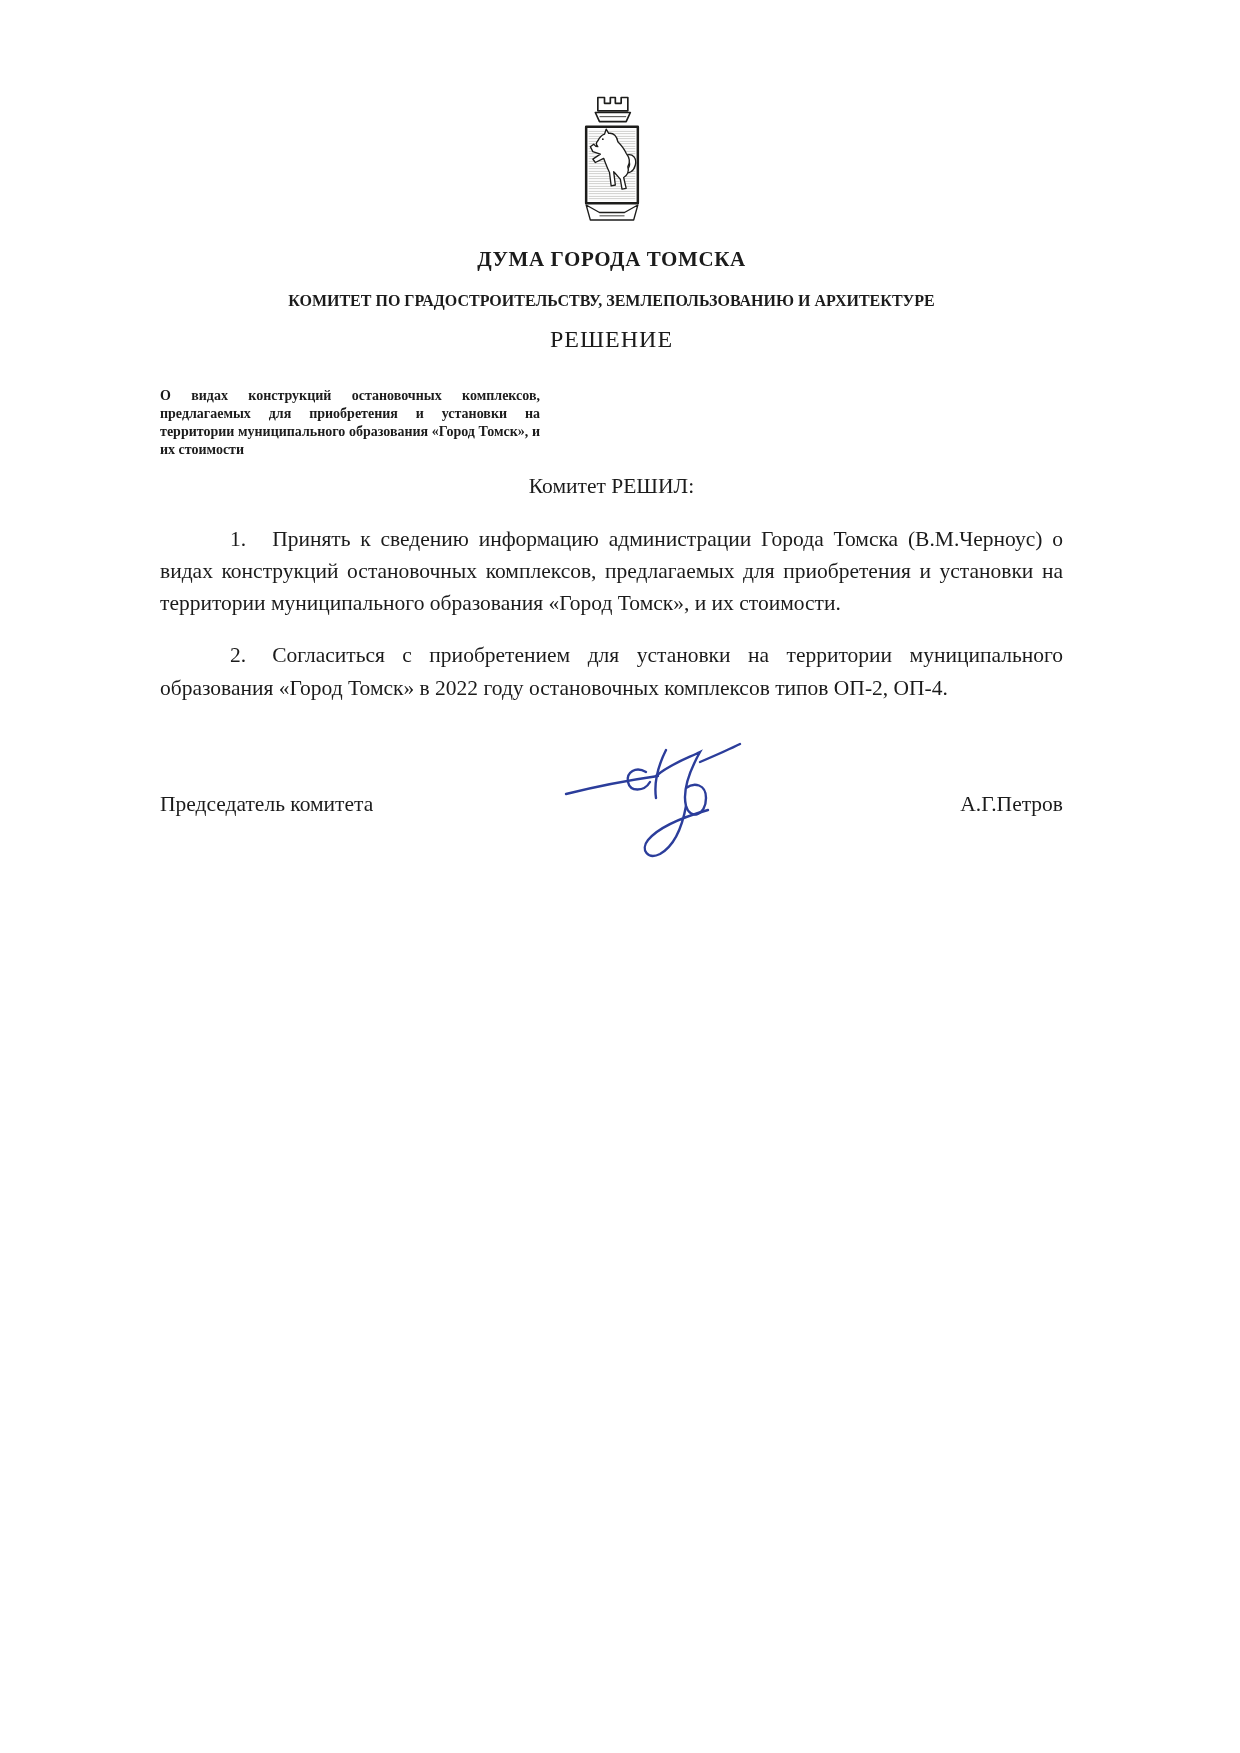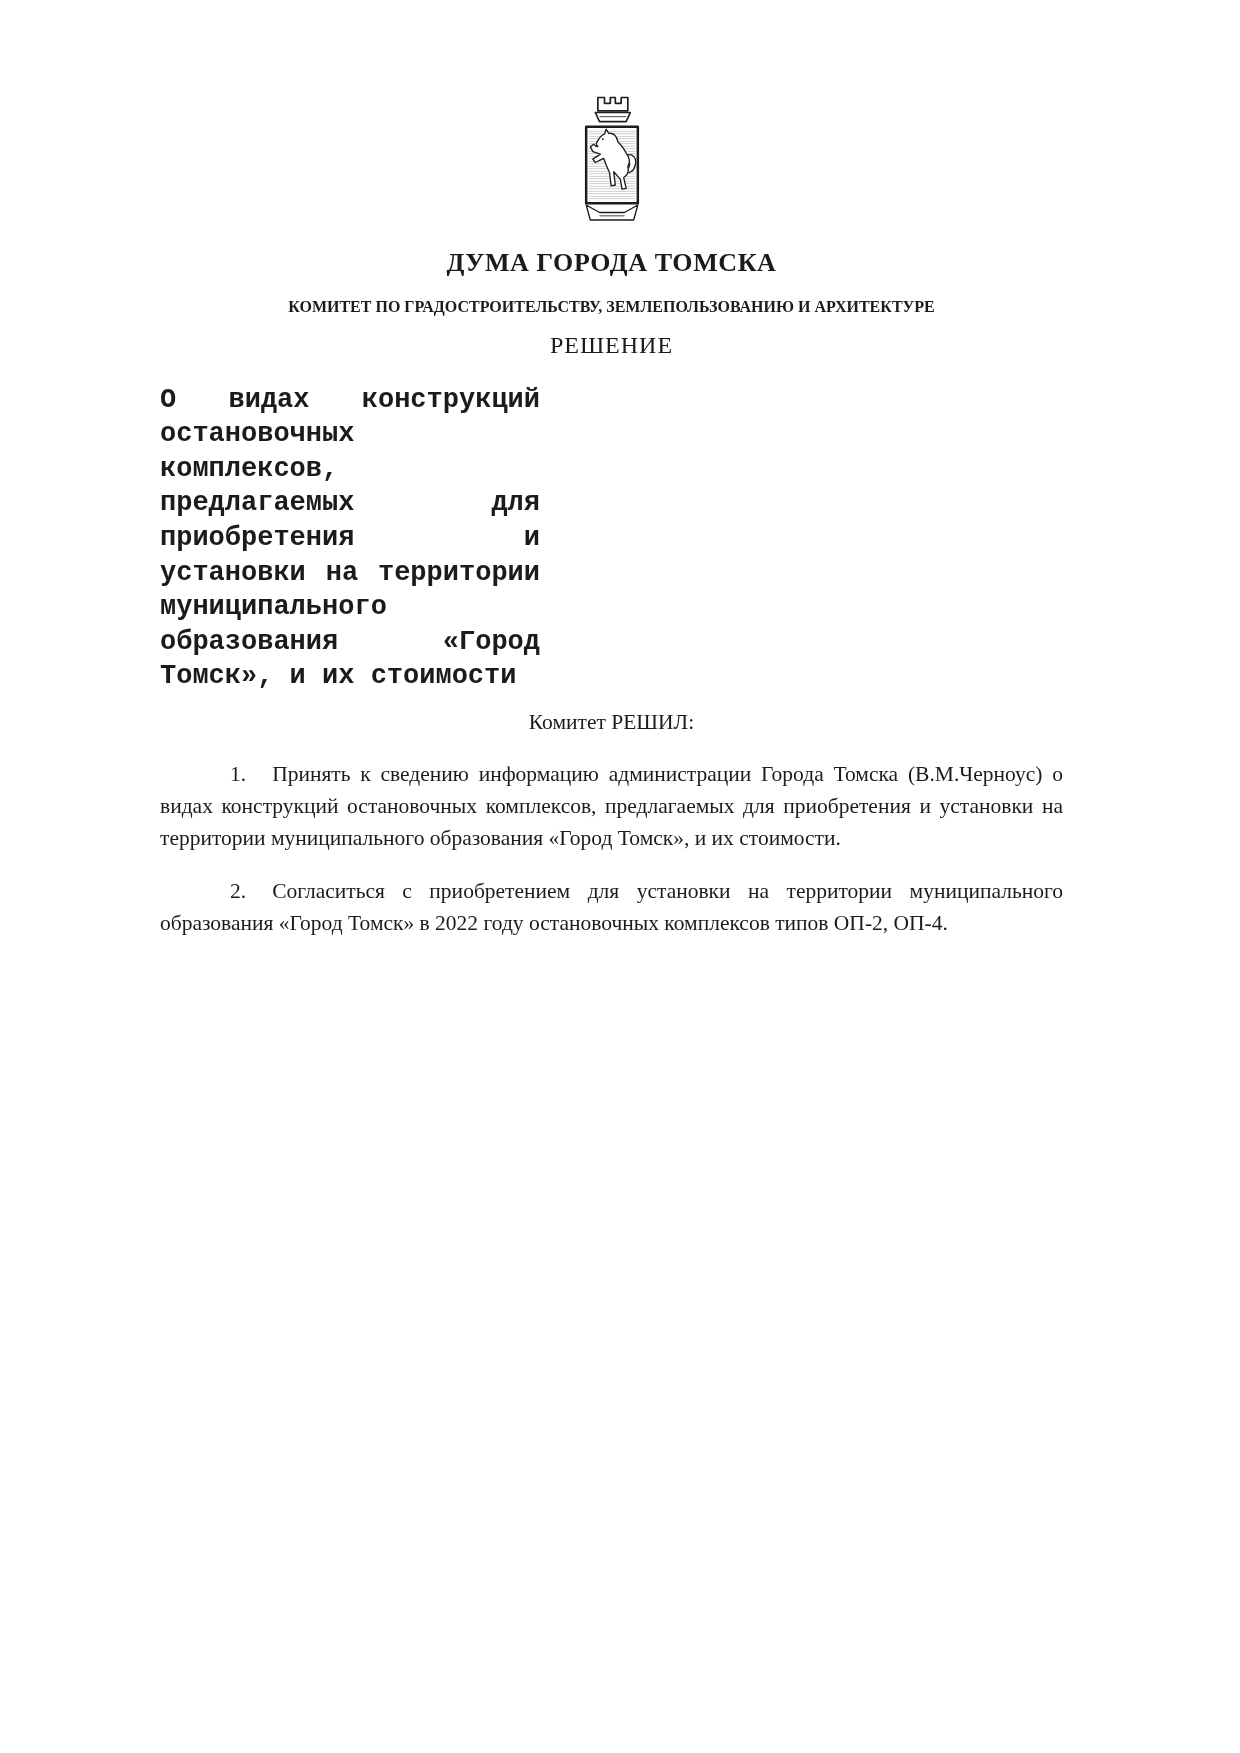--- a/index.html
+++ b/index.html
@@ -10,41 +10,40 @@
     margin:0 auto;
     background:#ffffff;
     color:#1b1b1b;
     font-family:"Liberation Serif", "DejaVu Serif", serif;
     padding:95px 177px 0 160px;
     overflow:hidden;
   }
   .emblem { width:92px; margin:0 auto 12px auto; }
   .emblem svg { display:block; width:92px; height:140px; }
   .org {
-    font-size:26px; font-weight:bold; text-align:center;
+    font-size:21px; font-weight:bold; text-align:center;
     letter-spacing:0.6px; line-height:1.2;
   }
   .committee {
     font-size:16px; font-weight:bold; text-align:center;
     line-height:1.35; max-width:880px; margin:18px auto 0 auto;
   }
   .doctype {
     font-size:24px; font-weight:normal; text-align:center;
     letter-spacing:1px; margin-top:14px;
   }
   .meta-row {
     display:flex; justify-content:space-between; align-items:flex-start;
     margin-top:24px; font-size:21.5px;
   }
   .meta-row .number { margin-top:14px; margin-right:105px; }
   .subject {
-    margin-top:24px; width:380px;
-    font-weight:bold; font-size:27px; line-height:1.28;
+    margin-top:34px; width:380px;
+    font-weight:bold; font-size:14px; line-height:1.28;
     text-align:justify;
-    font-family:Liberation Mono, monospace;
   }
   .body-text { font-size:21.5px; line-height:1.5; text-align:justify; }
   .preamble { margin-top:14px; text-indent:70px; }
   .resolved { margin-top:12px; text-align:center; font-size:21.5px; line-height:1.5; }
   .item { text-indent:70px; margin-top:20px; }
   .numgap { display:inline-block; width:26px; }
   .sign-row {
     position:relative; margin-top:88px;
     display:flex; justify-content:space-between;
     font-size:21.5px;
@@ -96,14 +95,30 @@
 
   <div class="subject">О видах конструкций остановочных комплексов, предлагаемых для приобретения и установки на территории муниципального образования «Город Томск», и их стоимости</div>
 
 
   <p class="resolved">Комитет РЕШИЛ:</p>
 
   <p class="body-text item"><span>1.</span><span class="numgap"></span><span>Принять к сведению информацию администрации Города Томска (В.М.Черноус) о видах конструкций остановочных комплексов, предлагаемых для приобретения и установки на территории муниципального образования «Город Томск», и их стоимости.</span></p>
 
   <p class="body-text item"><span>2.</span><span class="numgap"></span><span>Согласиться с приобретением для установки на территории муниципального образования «Город Томск» в 2022 году остановочных комплексов типов ОП-2, ОП-4.</span></p>
 
+  <div class="sign-row">
+    <span>Председатель комитета</span>
+    <span class="signature">
+      <svg viewBox="0 0 190 135" xmlns="http://www.w3.org/2000/svg">
+        <g fill="none" stroke-width="2.4" stroke-linecap="round" stroke="#2b3d9b">
+          <path d="M8 62 C40 54 72 48 100 44"></path>
+          <path d="M88 40 C78 34 68 40 70 50 C72 60 86 60 92 50"></path>
+          <path d="M108 18 C100 34 96 52 98 66"></path>
+          <path d="M98 44 C112 32 130 26 142 20 C132 38 124 58 128 74 C132 88 148 84 148 66 C148 52 136 50 128 56"></path>
+          <path d="M128 74 C124 96 116 114 102 122 C90 128 82 118 90 108 C100 96 122 86 150 78"></path>
+          <path d="M142 30 C156 24 170 18 182 12"></path>
+        </g>
+      </svg>
+    </span>
+    <span>А.Г.Петров</span>
+  </div>
 
 </div>
 
 </body></html>

